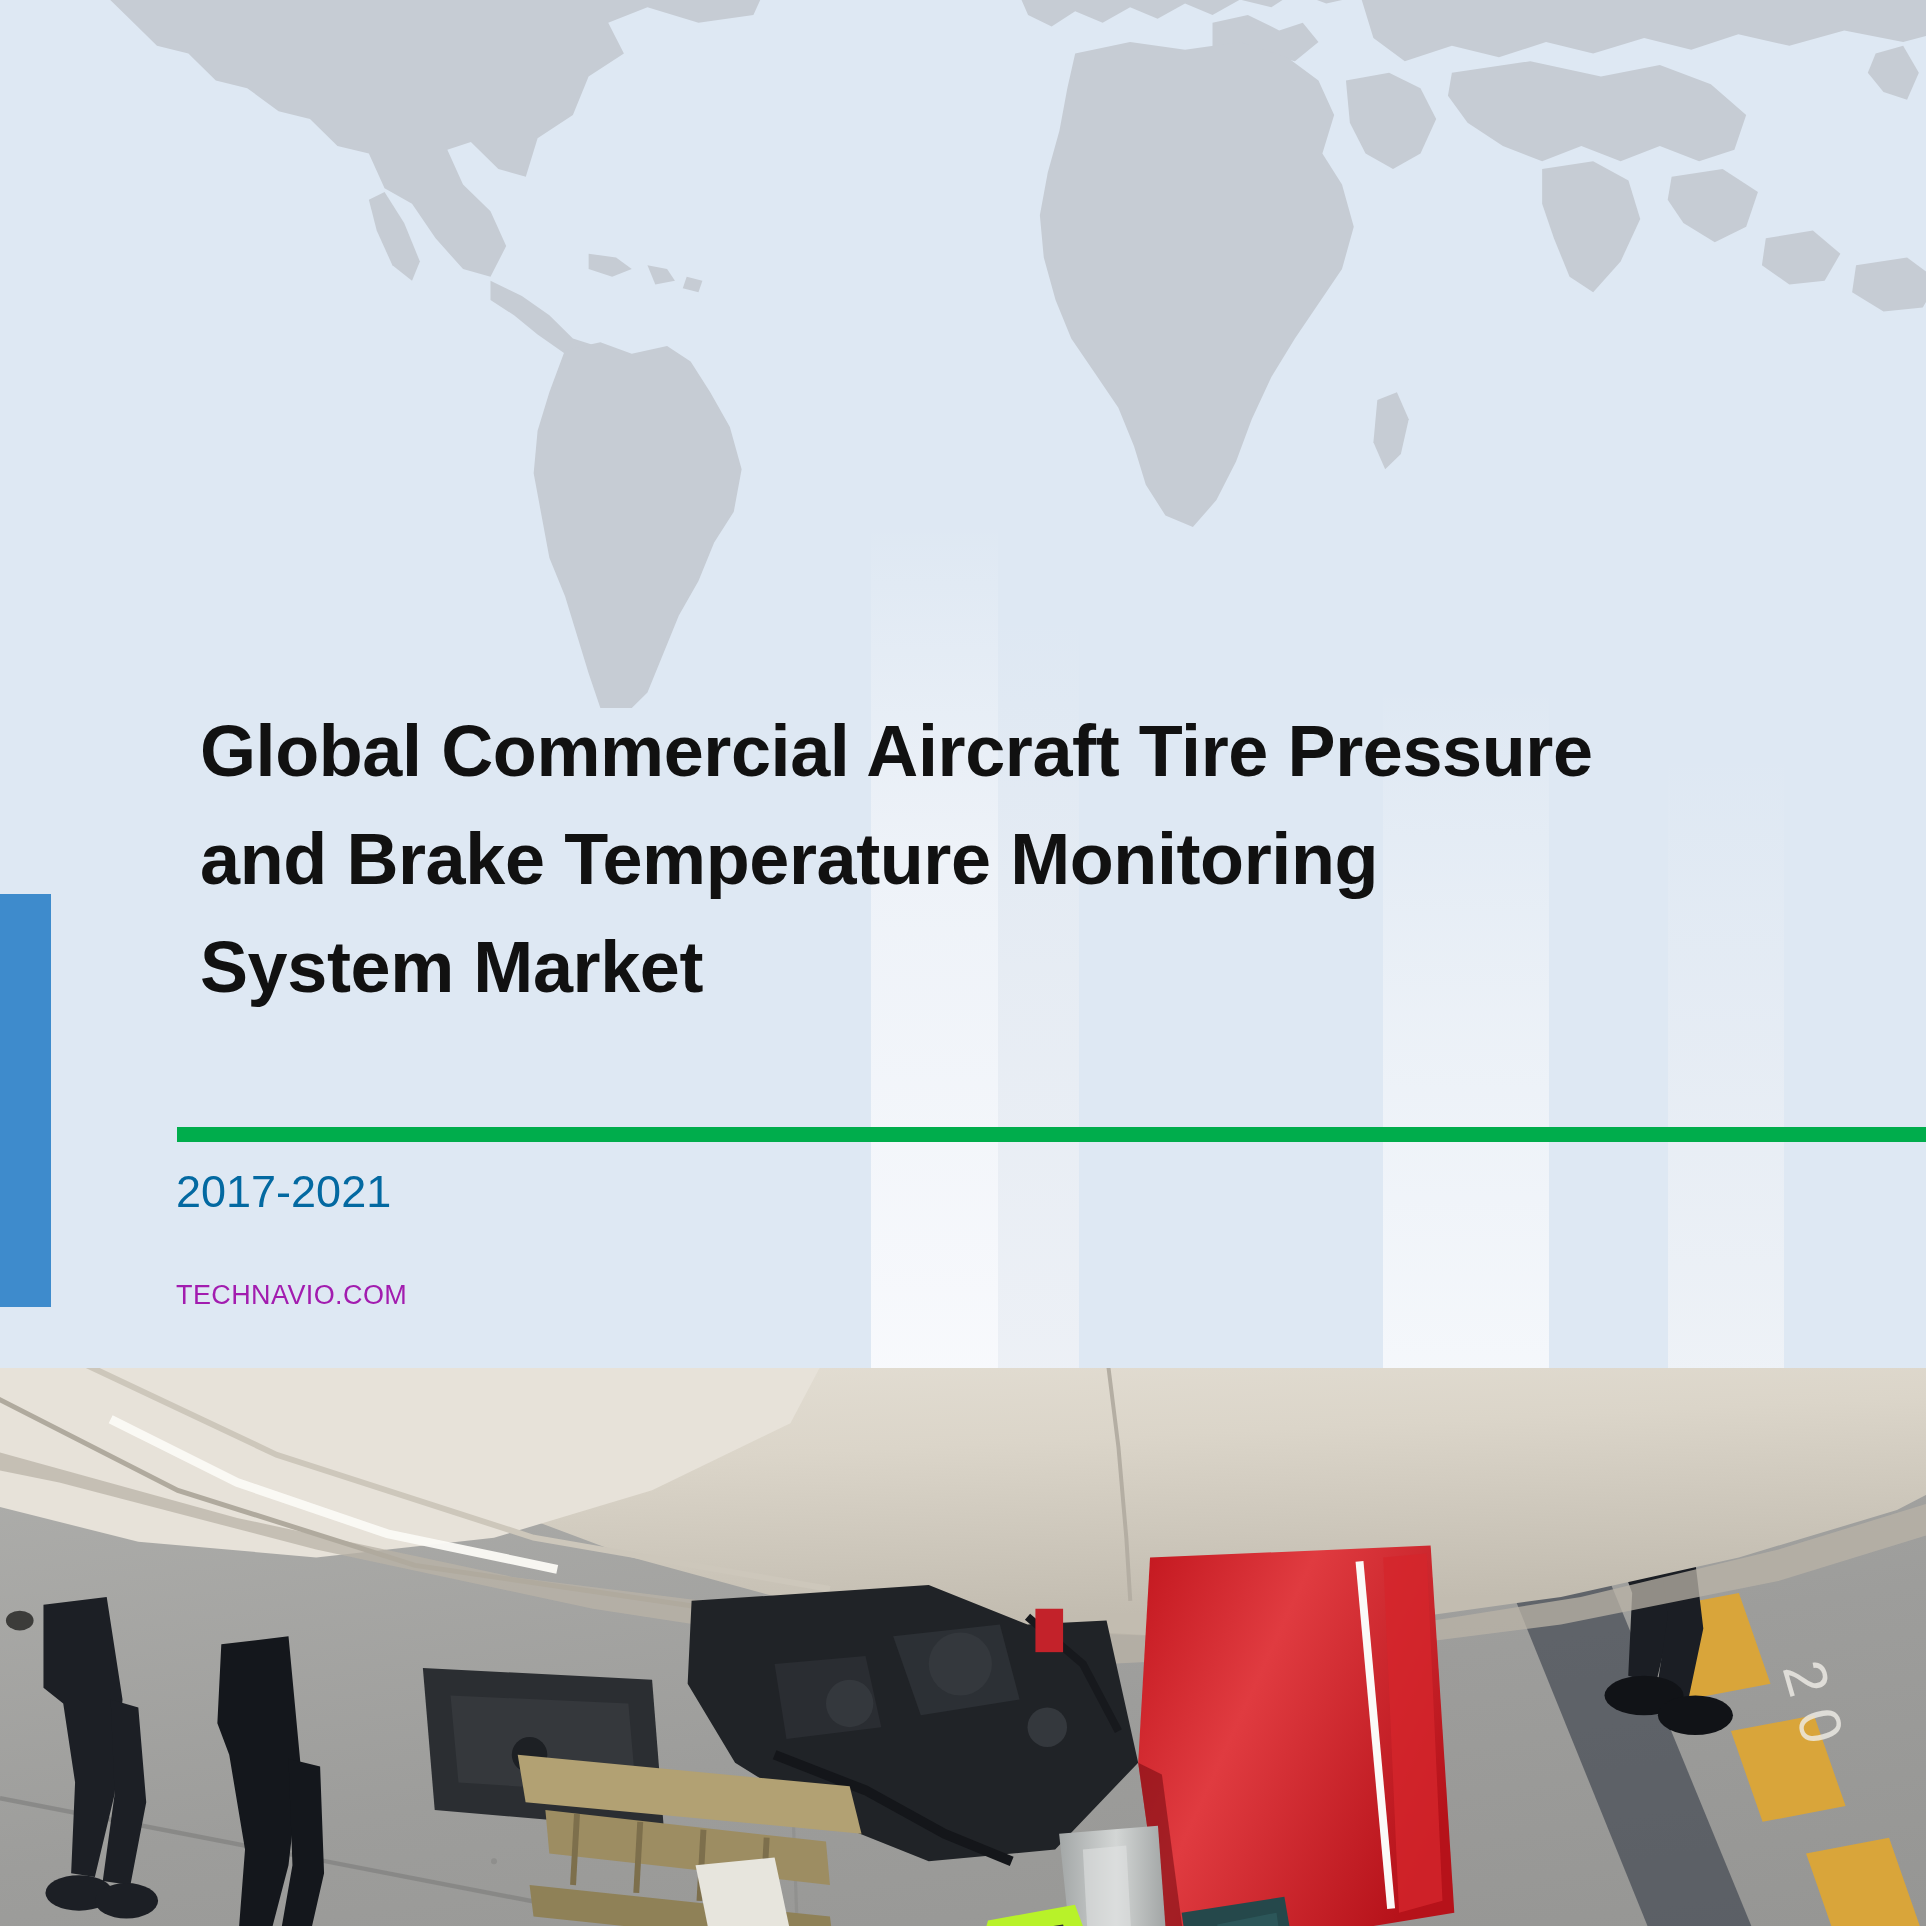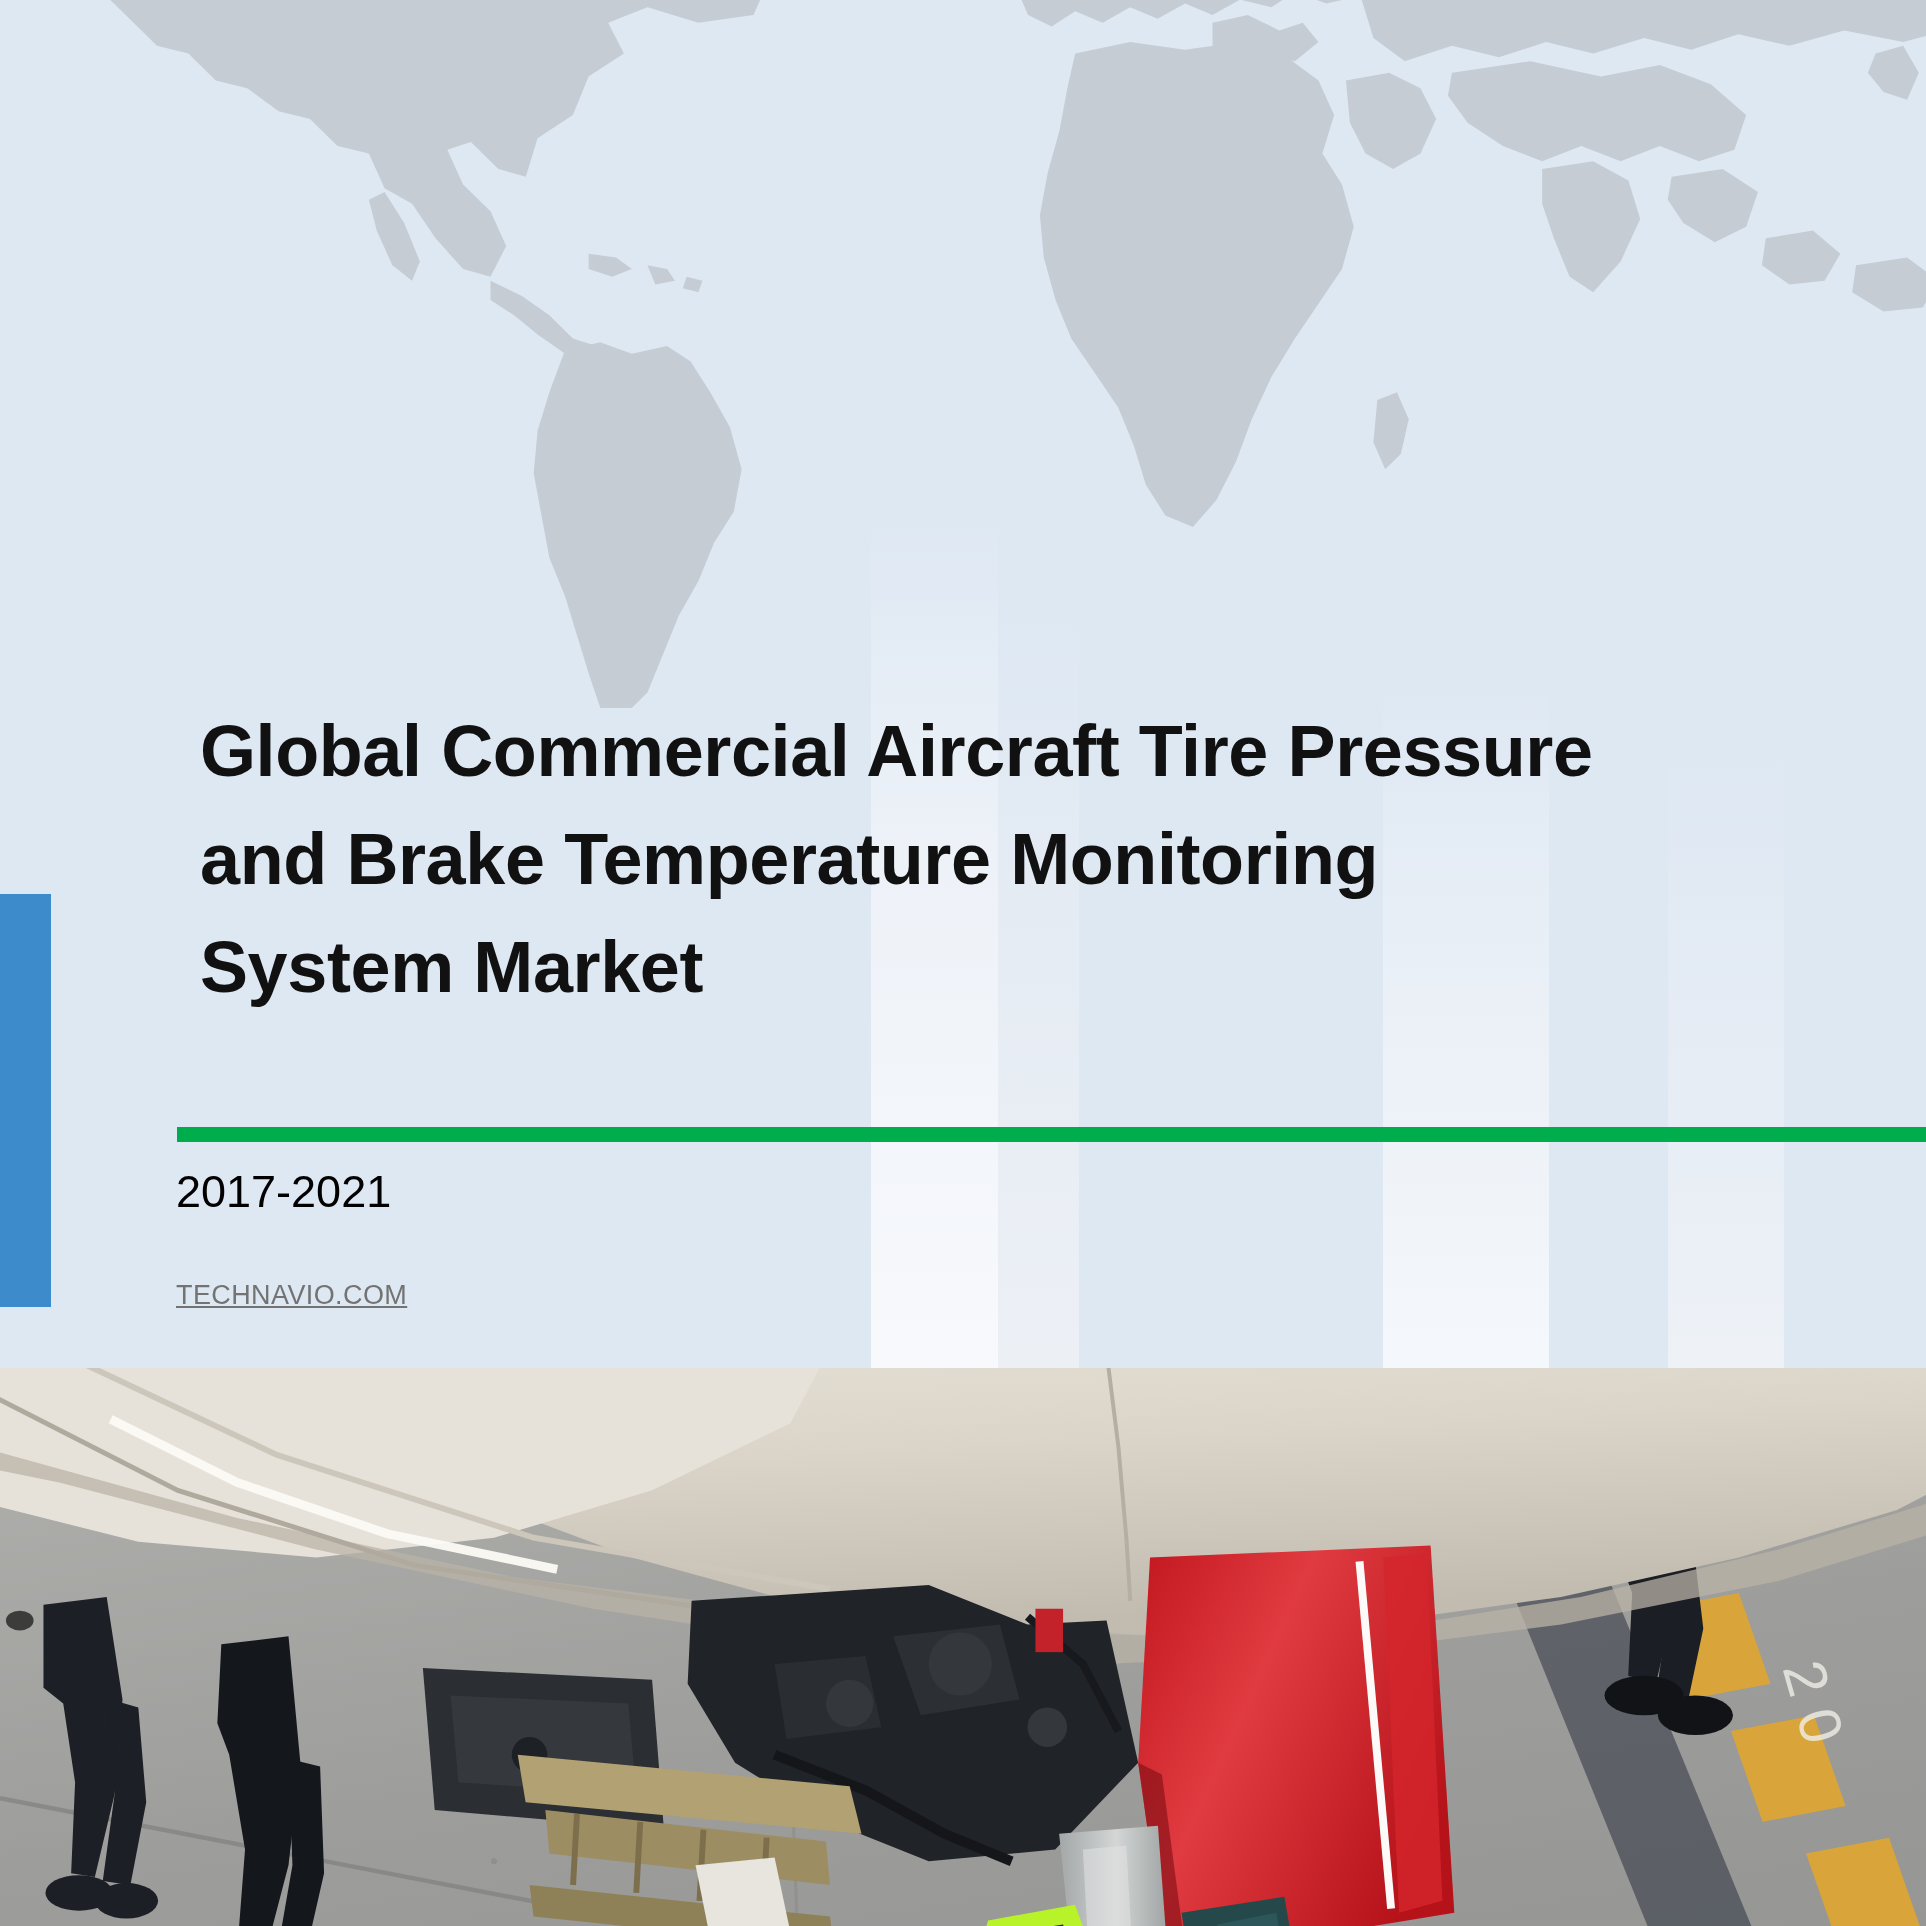--- a/index.html
+++ b/index.html
@@ -77,32 +77,31 @@
     left:177px; top:1127px;
     width:1770px; height:15.4px;
     background:#00ad4c;
   }
 
   #years {
     position:absolute;
     left:176px; top:1166px;
     font-size:45px;
     font-weight:normal;
-    color:#000000;
+    color:#0369a1;
     letter-spacing:0px;
   }
 
   #source {
     position:absolute;
     left:176px; top:1280px;
     font-size:27px;
     font-weight:normal;
-    color:#737373;
+    color:#a21caf;
     letter-spacing:0.4px;
-    text-decoration:underline;
   }
 
   
   #photo {
     position:absolute;
     left:0; top:1368px;
     width:1976px; height:1184px;
     overflow:hidden;
     background:#9a9a99;
   }

